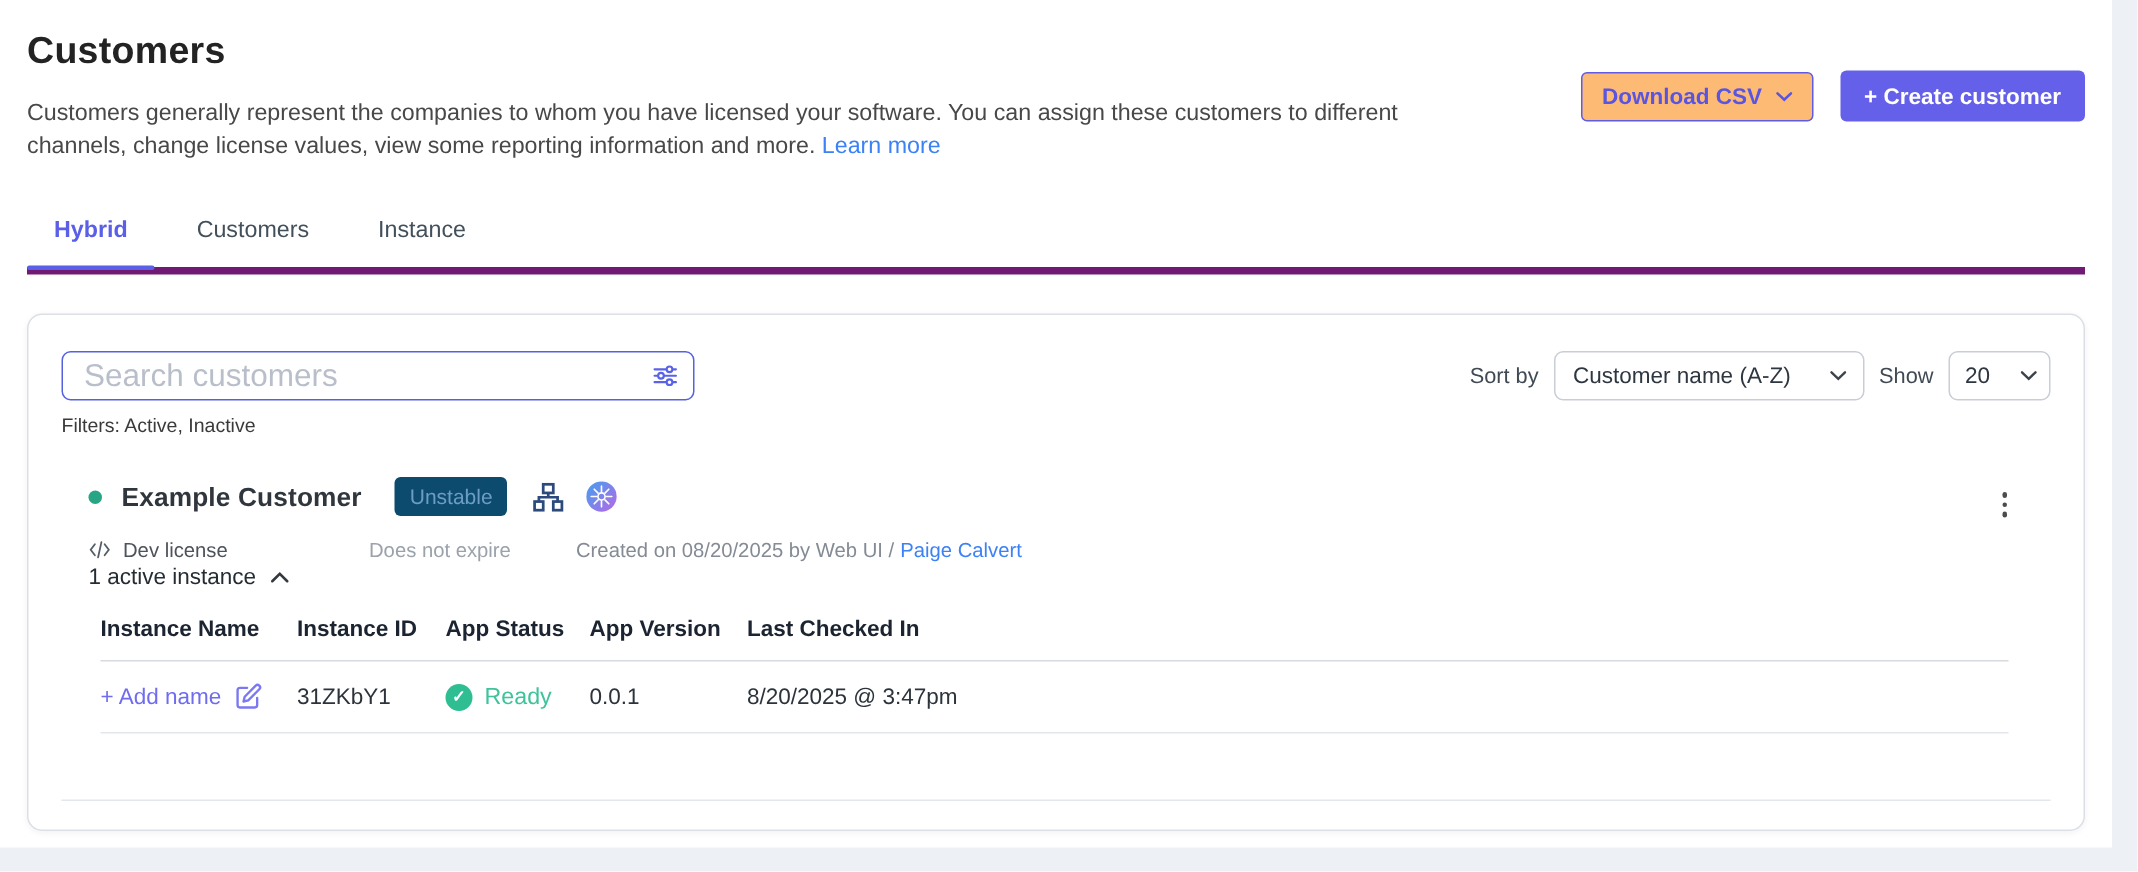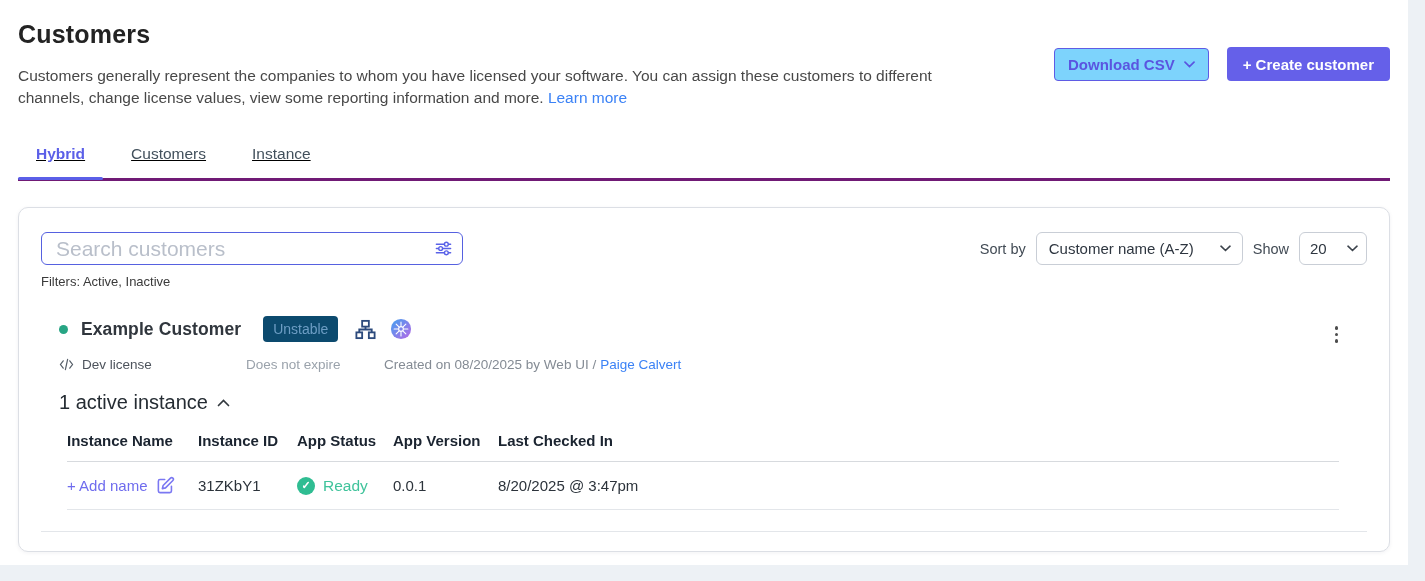--- a/index.html
+++ b/index.html
@@ -17,30 +17,30 @@
   }
 
   
   .header { padding:20px 18px 0 18px; position:relative; }
   .page-title { font-size:25px; font-weight:800; color:#232323; margin:0; letter-spacing:.2px; }
   .page-desc { margin-top:16px; font-size:15.5px; line-height:22px; color:#484848; max-width:965px; }
   .link { color:#3b82f6; text-decoration:none; cursor:pointer; }
   .header-actions { position:absolute; top:47px; right:18px; display:flex; gap:18px; align-items:center; }
   .btn-outline {
     height:33px; padding:0 13px; border:1px solid #5f5be4; border-radius:4px;
-    color:#5a55e0; font-weight:700; font-size:15px; background:#7dd3fc;
+    color:#5a55e0; font-weight:700; font-size:15px; background:#fdba74;
     display:flex; align-items:center; gap:9px; cursor:pointer;
   }
   .btn-primary {
     height:34px; padding:0 16px; background:#6560e9; border:none; border-radius:4px;
     color:#ffffff; font-weight:700; font-size:15px; display:flex; align-items:center; cursor:pointer;
   }
 
   
-  .tabs { display:flex; margin:36px 18px 0 18px; border-bottom:3px solid #701a75;text-decoration:underline; }
+  .tabs { display:flex; margin:36px 18px 0 18px; border-bottom:5px solid #701a75; }
   .tab { padding:0 18px 15px 18px; margin-right:10px; font-size:15.5px; color:#42505c; position:relative; cursor:pointer; }
   .tab.active { color:#5b5fe8; font-weight:700; }
   .tab.active::after { content:""; position:absolute; left:0; right:0; bottom:-2px; height:3px; background:#5b5fe8; border-radius:2px; }
 
   
   .card {
     margin:26px 18px 0 18px; height:345px;
     border:1px solid #dcdfe5; border-radius:10px; background:#fff;
     box-shadow:0 1px 4px rgba(30,40,60,.06);
     padding:24px 22px 0 22px; position:relative;
@@ -81,21 +81,21 @@
   .head-icons { display:flex; align-items:center; gap:13px; margin-left:16px; }
   .kebab { position:absolute; right:25px; top:6px; display:flex; flex-direction:column; gap:3px; cursor:pointer; padding:4px; }
   .kebab i { width:3.5px; height:3.5px; background:#4c4c4c; border-radius:50%; display:block; }
 
   .meta { display:flex; align-items:center; margin-top:15px; font-size:13.5px; }
   .meta-license { width:187px; display:flex; gap:8px; align-items:center; color:#4d535c; }
   .meta-expire { width:138px; color:#9aa2ab; }
   .meta-created { color:#848b94; }
   .meta-created .link { margin-left:4px; }
 
-  .inst-summary { margin-top:19px; display:flex; align-items:center; gap:9px; font-size:20px; font-weight:500; color:#252c33; cursor:pointer; }
+  .inst-summary { margin-top:2px; display:flex; align-items:center; gap:9px; font-size:15px; font-weight:500; color:#252c33; cursor:pointer; }
 
   .itable { margin:18px 28px 0 8px; }
   .thead, .trow { display:grid; grid-template-columns:131px 99px 96px 105px 1fr; align-items:center; }
   .thead { font-weight:700; font-size:15px; color:#1b2430; padding-bottom:12px; border-bottom:1px solid #d7dade; }
   .trow { height:48px; border-bottom:1px solid #e3e6ea; font-size:15px; color:#2c333b; }
   .add-name { display:flex; align-items:center; gap:9px; color:#6f6cee; font-weight:500; cursor:pointer; }
   .status-cell { display:flex; align-items:center; gap:8px; color:#3fc39b; font-size:15.5px; }
   .check-circle {
     width:18px; height:18px; border-radius:50%; background:#2fbd92; color:#fff;
     display:flex; align-items:center; justify-content:center; font-size:11px; font-weight:700; flex:none;

